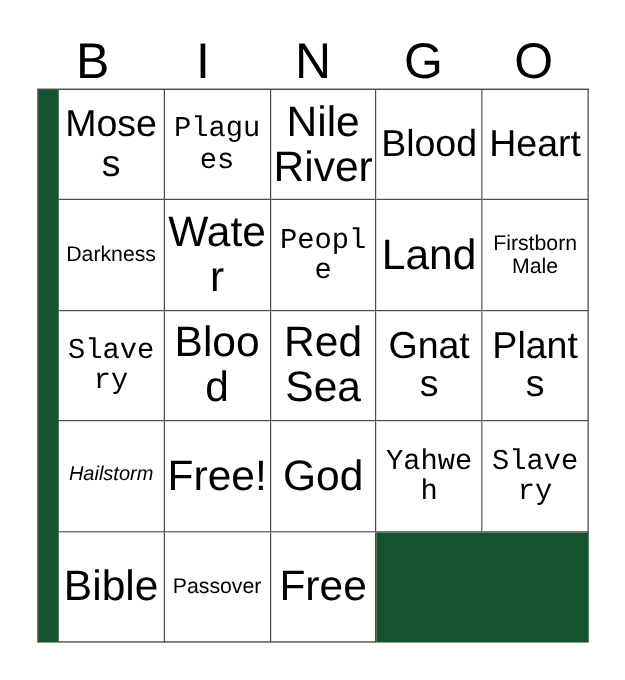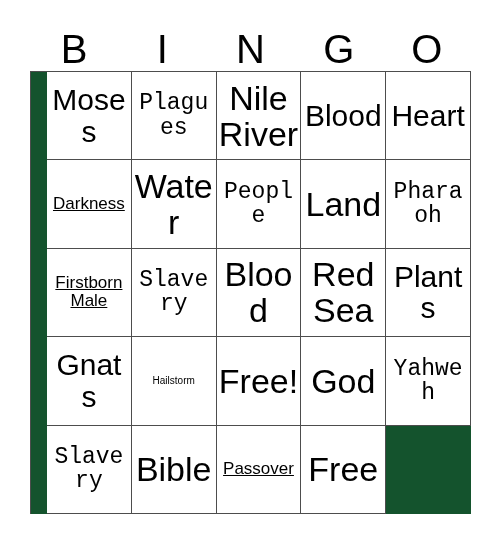--- a/index.html
+++ b/index.html
@@ -73,22 +73,22 @@
     display: block;
     width: 100%;
     line-height: 1.06;
     white-space: pre-line;
     word-break: break-word;
   }
   
   .fs-xl .cell-text { font-size: 34px; }
   .fs-lg .cell-text { font-size: 30px; }
   .fs-md .cell-text { font-size: 23px; font-family: Liberation Mono, monospace; }
-  .fs-sm .cell-text { font-size: 17px; text-decoration: underline; }
-  .fs-xs .cell-text { font-size: 10px; }
+  .fs-sm .cell-text { font-size: 17px; }
+  .fs-xs .cell-text { font-size: 16px; font-style: italic; }
 </style>
 </head>
 <body>
 
 <div id="card">
 
   <div id="header-row">
     <div class="header-letter">B</div>
     <div class="header-letter">I</div>
     <div class="header-letter">N</div>
@@ -121,43 +121,40 @@
     <div class="cell fs-xl">
         <span class="cell-text">Water</span>
       </div>
     <div class="cell fs-md">
         <span class="cell-text">People</span>
       </div>
     <div class="cell fs-xl">
         <span class="cell-text">Land</span>
       </div>
 
-    <div class="cell fs-md">
-        <span class="cell-text">Pharaoh</span>
-      </div>
     <div class="cell fs-sm">
         <span class="cell-text">Firstborn
 Male</span>
       </div>
     <div class="cell fs-md">
         <span class="cell-text">Slavery</span>
       </div>
     <div class="cell fs-xl">
         <span class="cell-text">Blood</span>
       </div>
     <div class="cell fs-xl">
         <span class="cell-text">Red
 Sea</span>
       </div>
 
     <div class="cell fs-lg">
-        <span class="cell-text">Plants</span>
+        <span class="cell-text">Gnats</span>
       </div>
     <div class="cell fs-lg">
-        <span class="cell-text">Gnats</span>
+        <span class="cell-text">Plants</span>
       </div>
     <div class="cell fs-xs">
         <span class="cell-text">Hailstorm</span>
       </div>
     <div class="cell fs-xl">
         <span class="cell-text">Free!</span>
       </div>
     <div class="cell fs-xl">
         <span class="cell-text">God</span>
       </div>

